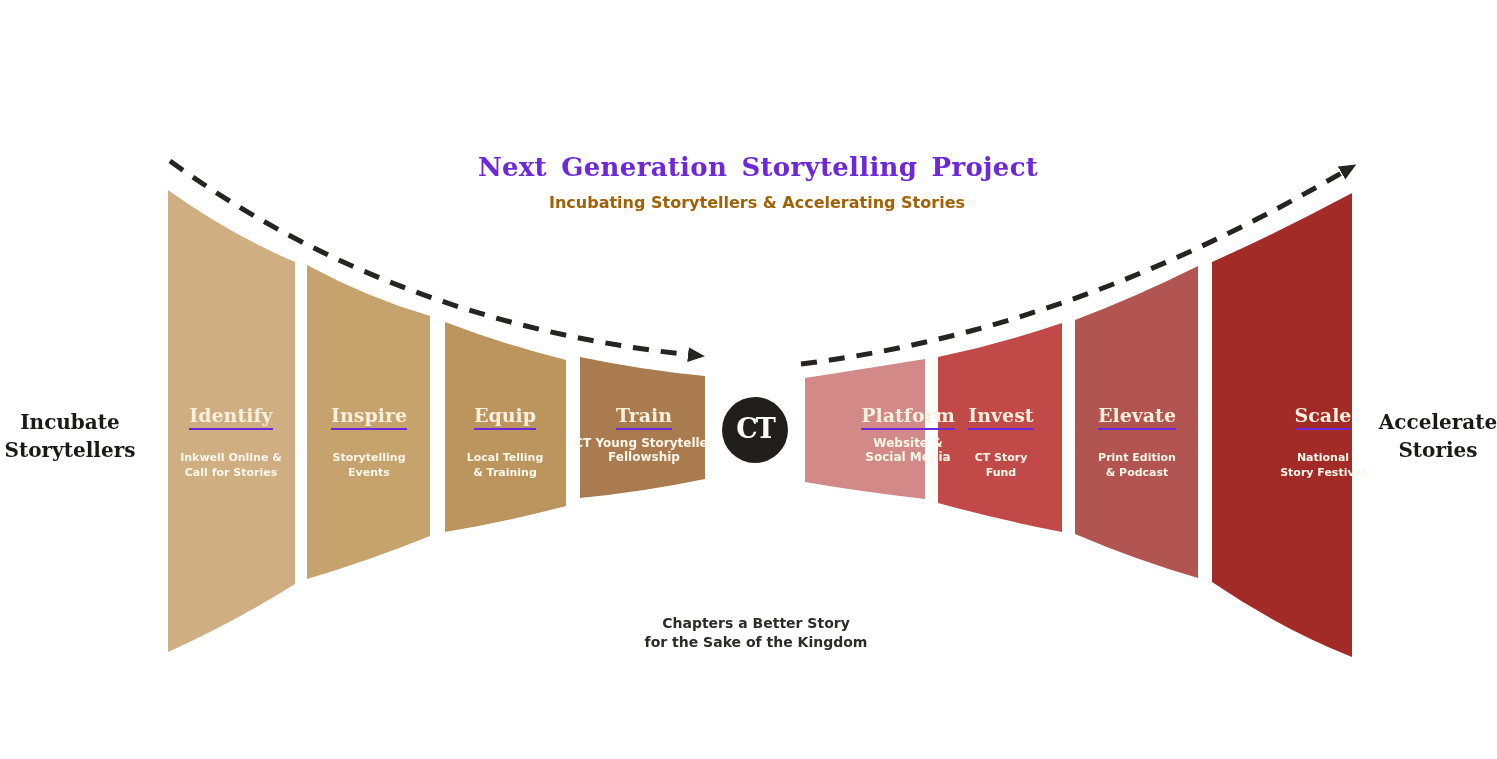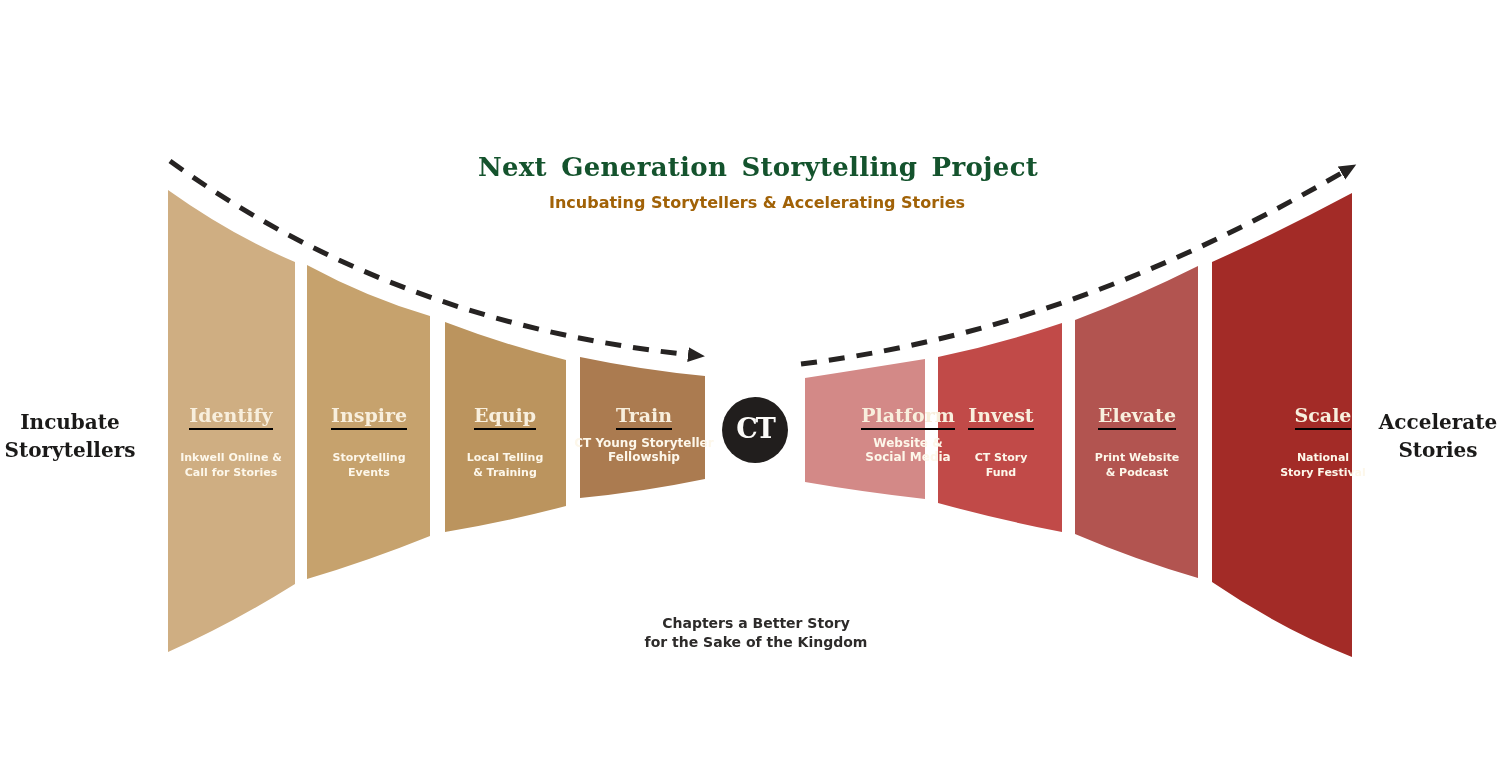--- a/index.html
+++ b/index.html
@@ -9,21 +9,21 @@
     width:1497px; height:759px;
     background:#ffffff;
     font-family:"DejaVu Sans", sans-serif;
     overflow:hidden;
   }
   .shapes { position:absolute; left:0; top:0; }
 
   .main-title {
     position:absolute; top:152px; left:758px; transform:translateX(-50%);
     font-family:"DejaVu Serif", serif; font-weight:700;
-    font-size:26px; color:#14532d; letter-spacing:0.3px; word-spacing:5px;
+    font-size:26px; color:#6d28d9; letter-spacing:0.3px; word-spacing:5px;
     white-space:nowrap;
   }
   .main-subtitle {
     position:absolute; top:193px; left:757px; transform:translateX(-50%);
     font-family:"DejaVu Sans", sans-serif; font-weight:700;
     font-size:16px; color:#a16207; white-space:nowrap;
   }
 
   .side-label {
     position:absolute; width:160px;
@@ -34,21 +34,21 @@
   .side-label.right { left:1358px; top:408px; }
 
   .panel-text {
     position:absolute; top:404px; width:140px; text-align:center;
   }
   .panel-title {
     font-family:"DejaVu Serif", serif; font-weight:700;
     font-size:19px; color:#f8efdd; line-height:22px;
   }
   .panel-title .u {
-    border-bottom:2px solid #000000; padding-bottom:2px;
+    border-bottom:2px solid #6d28d9; padding-bottom:2px;
   }
   .panel-sub {
     margin-top:24px;
     font-family:"DejaVu Sans", sans-serif; font-weight:700;
     font-size:11px; line-height:15px; color:#fdf7ea;
   }
   .panel-sub.small { font-size:12px; line-height:14px; margin-top:10px; }
 
   .ct-label {
     position:absolute; left:755px; top:430px; transform:translate(-50%,-54%);
@@ -141,21 +141,21 @@
   <div class="panel-text" style="left:931px">
     <div class="panel-title"><span class="u">Invest</span></div>
     <div class="panel-sub">
       <div>CT Story</div>
       <div>Fund</div>
     </div>
   </div>
   <div class="panel-text" style="left:1067px">
     <div class="panel-title"><span class="u">Elevate</span></div>
     <div class="panel-sub">
-      <div>Print Website</div>
+      <div>Print Edition</div>
       <div>&amp; Podcast</div>
     </div>
   </div>
   <div class="panel-text" style="left:1253px">
     <div class="panel-title"><span class="u">Scale</span></div>
     <div class="panel-sub">
       <div>National</div>
       <div>Story Festival</div>
     </div>
   </div>

